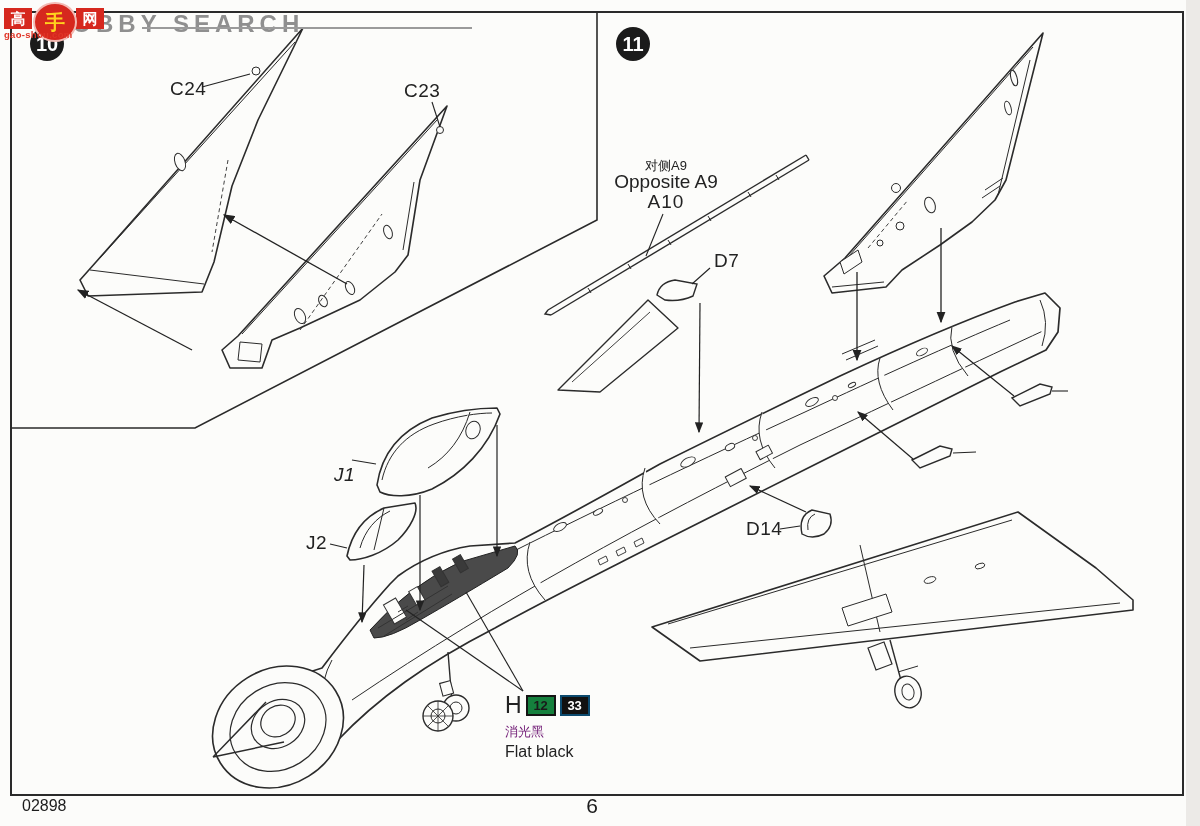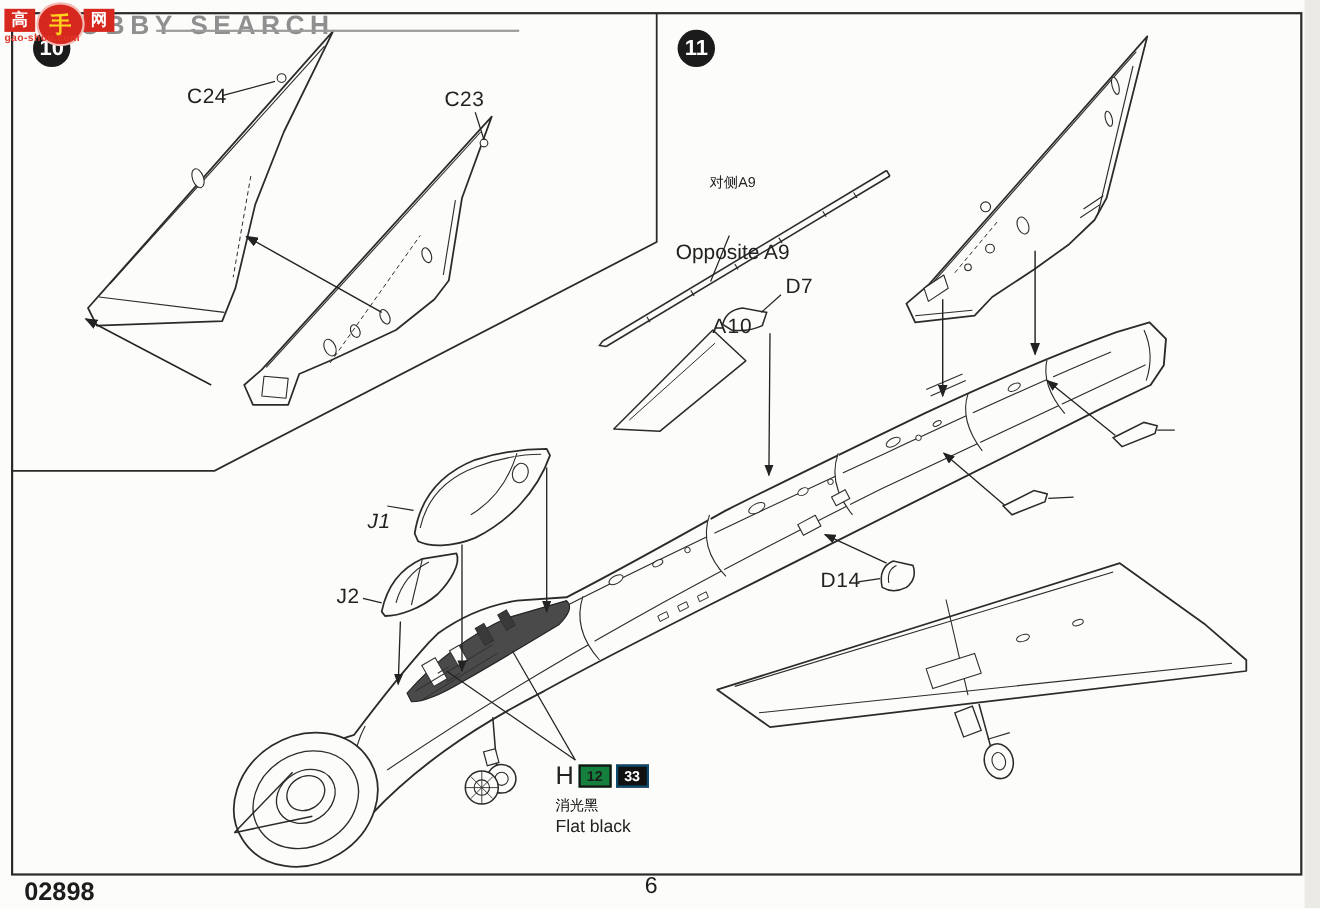--- a/index.html
+++ b/index.html
@@ -21,25 +21,25 @@
               justify-content:center;}
 
   
   .paint{position:absolute;left:505px;top:692px;}
   .paint-row{display:flex;align-items:center;gap:4px;}
   .paint-code{font-size:23px;color:#222;}
   .chip{width:26px;height:17px;font-size:13px;font-weight:bold;text-align:center;
         line-height:17px;display:inline-block;}
   .chip-light{background:#15803d;color:#1a1a1a;border:2px solid #141414;}
   .chip-dark{background:#111111;color:#ffffff;border:2px solid #0c4a6e;}
-  .paint-cn{font-size:13px;margin-top:4px;color:#000000;}
+  .paint-cn{font-size:13px;margin-top:4px;color:#701a75;}
   .paint-en{font-size:16px;margin-top:2px;color:#222;}
 
   
-  .kitno{position:absolute;left:22px;top:797px;font-size:23px;font-weight:bold;color:#1c1c1c;text-align:right;}
+  .kitno{position:absolute;left:22px;top:797px;font-size:16px;font-weight:normal;color:#1c1c1c;text-align:right;}
   .pageno{position:absolute;left:572px;top:794px;width:40px;text-align:center;
           font-size:21px;color:#1c1c1c;}
 
   
   .wm-brand{position:absolute;left:50px;top:10px;font-size:24px;font-weight:bold;color:#8f8f8f;
             letter-spacing:5px;z-index:2;}
   .wm-strike{position:absolute;left:142px;top:27px;width:330px;height:2px;background:#9a9a9a;z-index:3;}
   .wm-box{position:absolute;width:28px;height:21px;background:#d6281e;color:#fff;
           font-size:15px;font-weight:bold;text-align:center;line-height:21px;z-index:4;}
   .wm-box1{left:4px;top:8px;}
@@ -282,21 +282,21 @@
   <div class="step-badge" style="left:30px;top:27px;">10</div>
   <div class="step-badge" style="left:616px;top:27px;">11</div>
 
   <div class="lbl" style="left:170px;top:78px;">C24</div>
   <div class="lbl" style="left:404px;top:80px;">C23</div>
   <div class="lbl" style="left:714px;top:250px;">D7</div>
   <div class="lbl" style="left:746px;top:518px;">D14</div>
   <div class="lbl" style="left:334px;top:464px;font-style:italic;">J1</div>
   <div class="lbl" style="left:306px;top:532px;">J2</div>
 
-  <div class="lbl-col" style="left:604px;top:158px;width:124px;gap:48px;">
+  <div class="lbl-col" style="left:604px;top:158px;width:124px;">
     <span class="cn">对侧A9</span>
     <span class="en">Opposite A9</span>
     <span class="part">A10</span>
   </div>
 
 
 
   <div class="paint">
     <div class="paint-row">
       <span class="paint-code">H</span>

